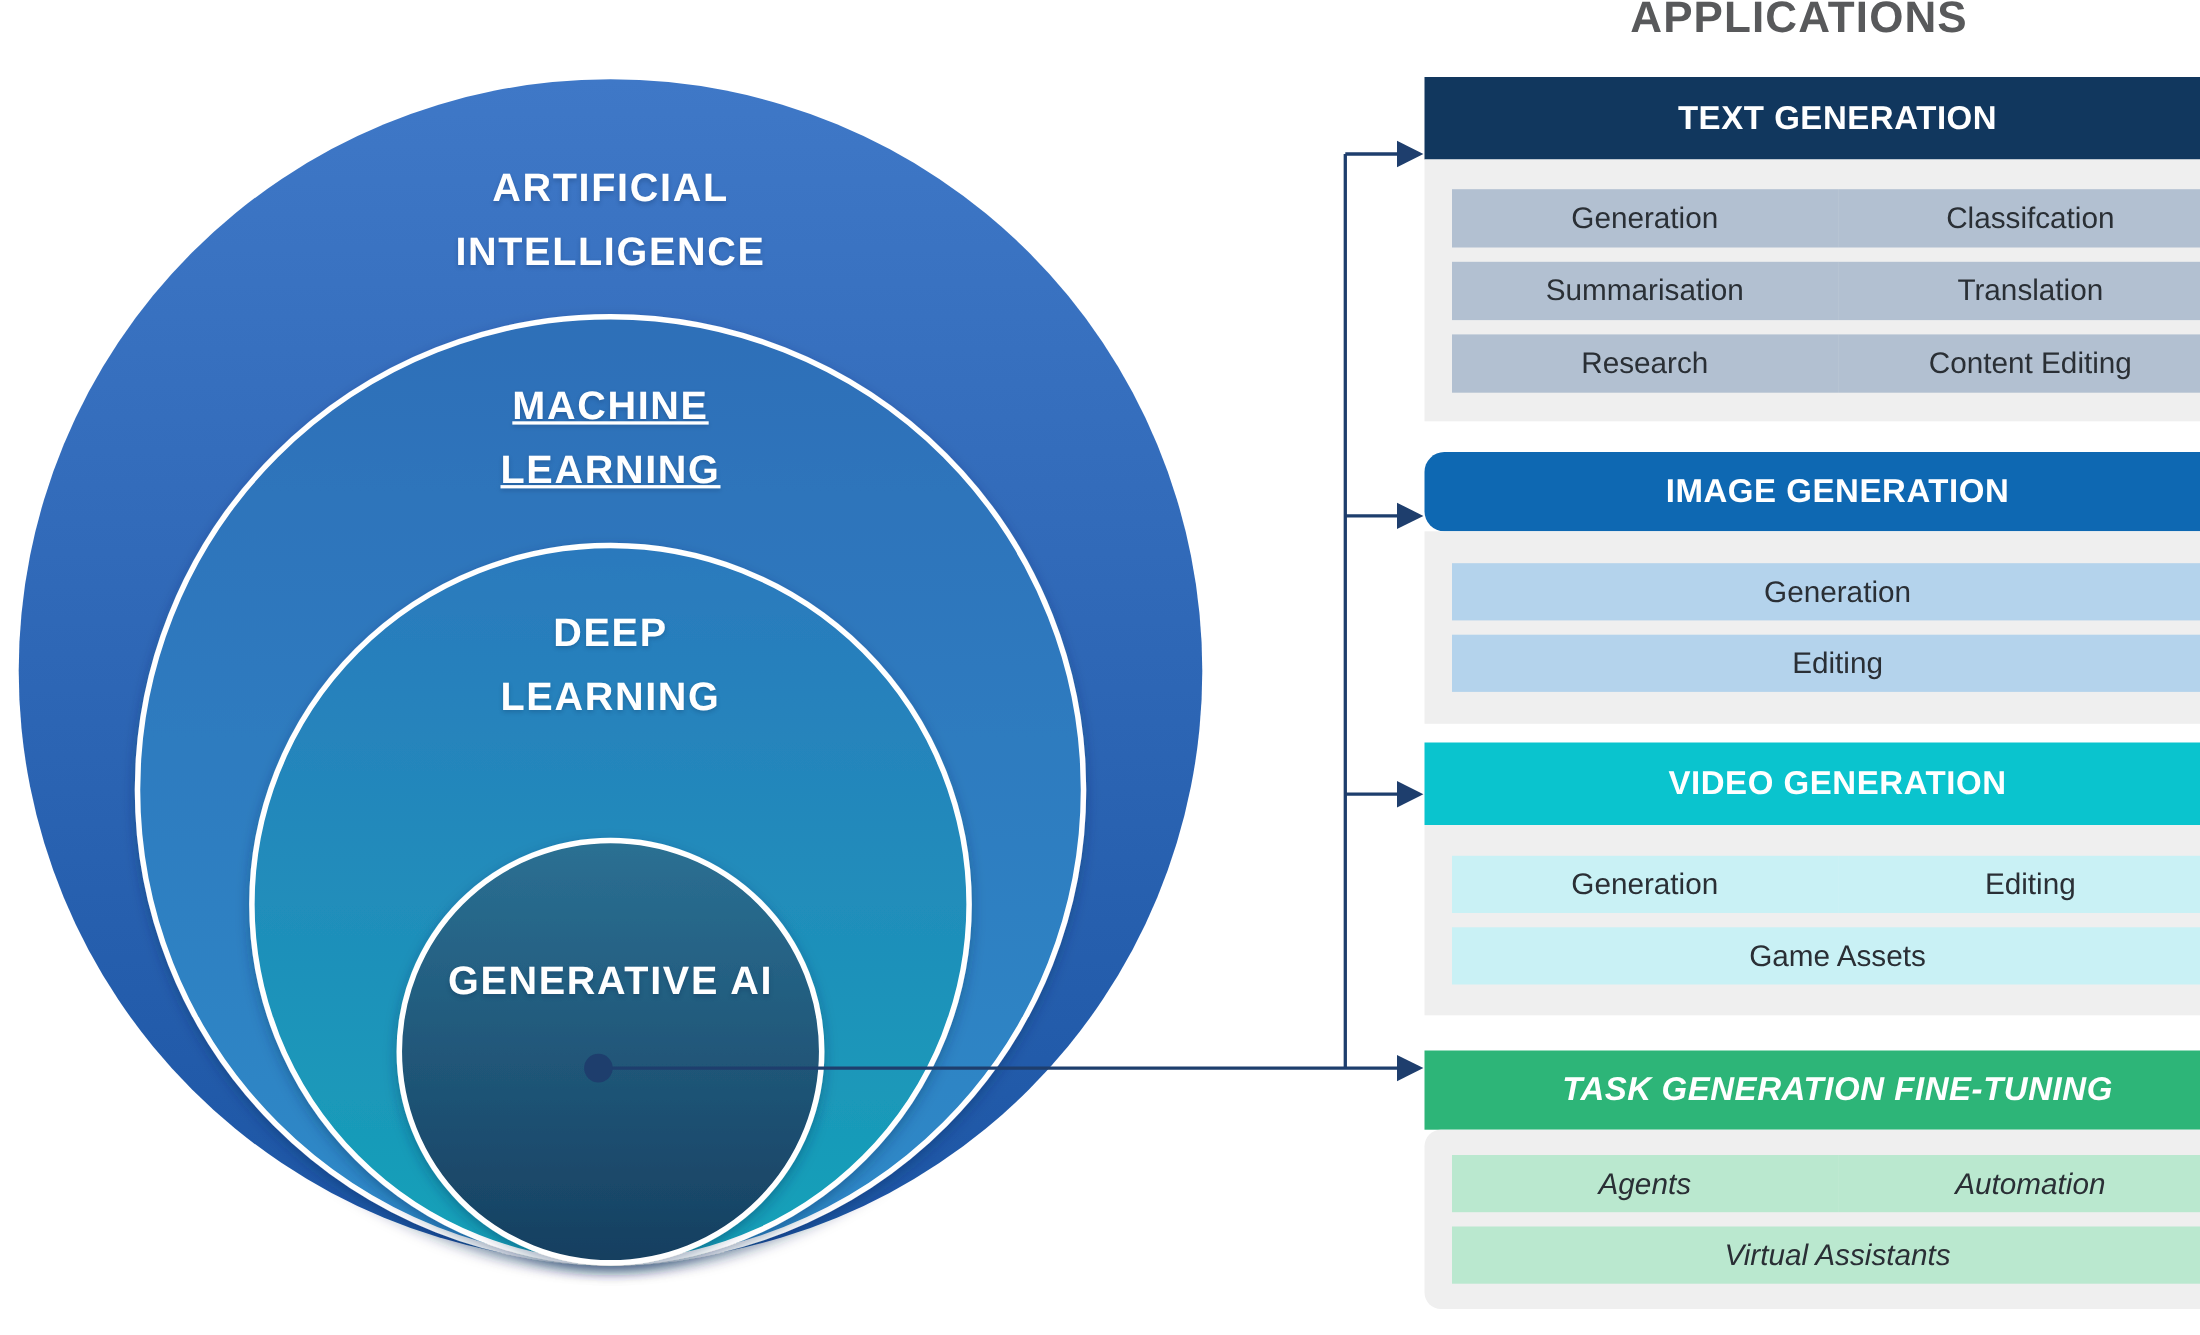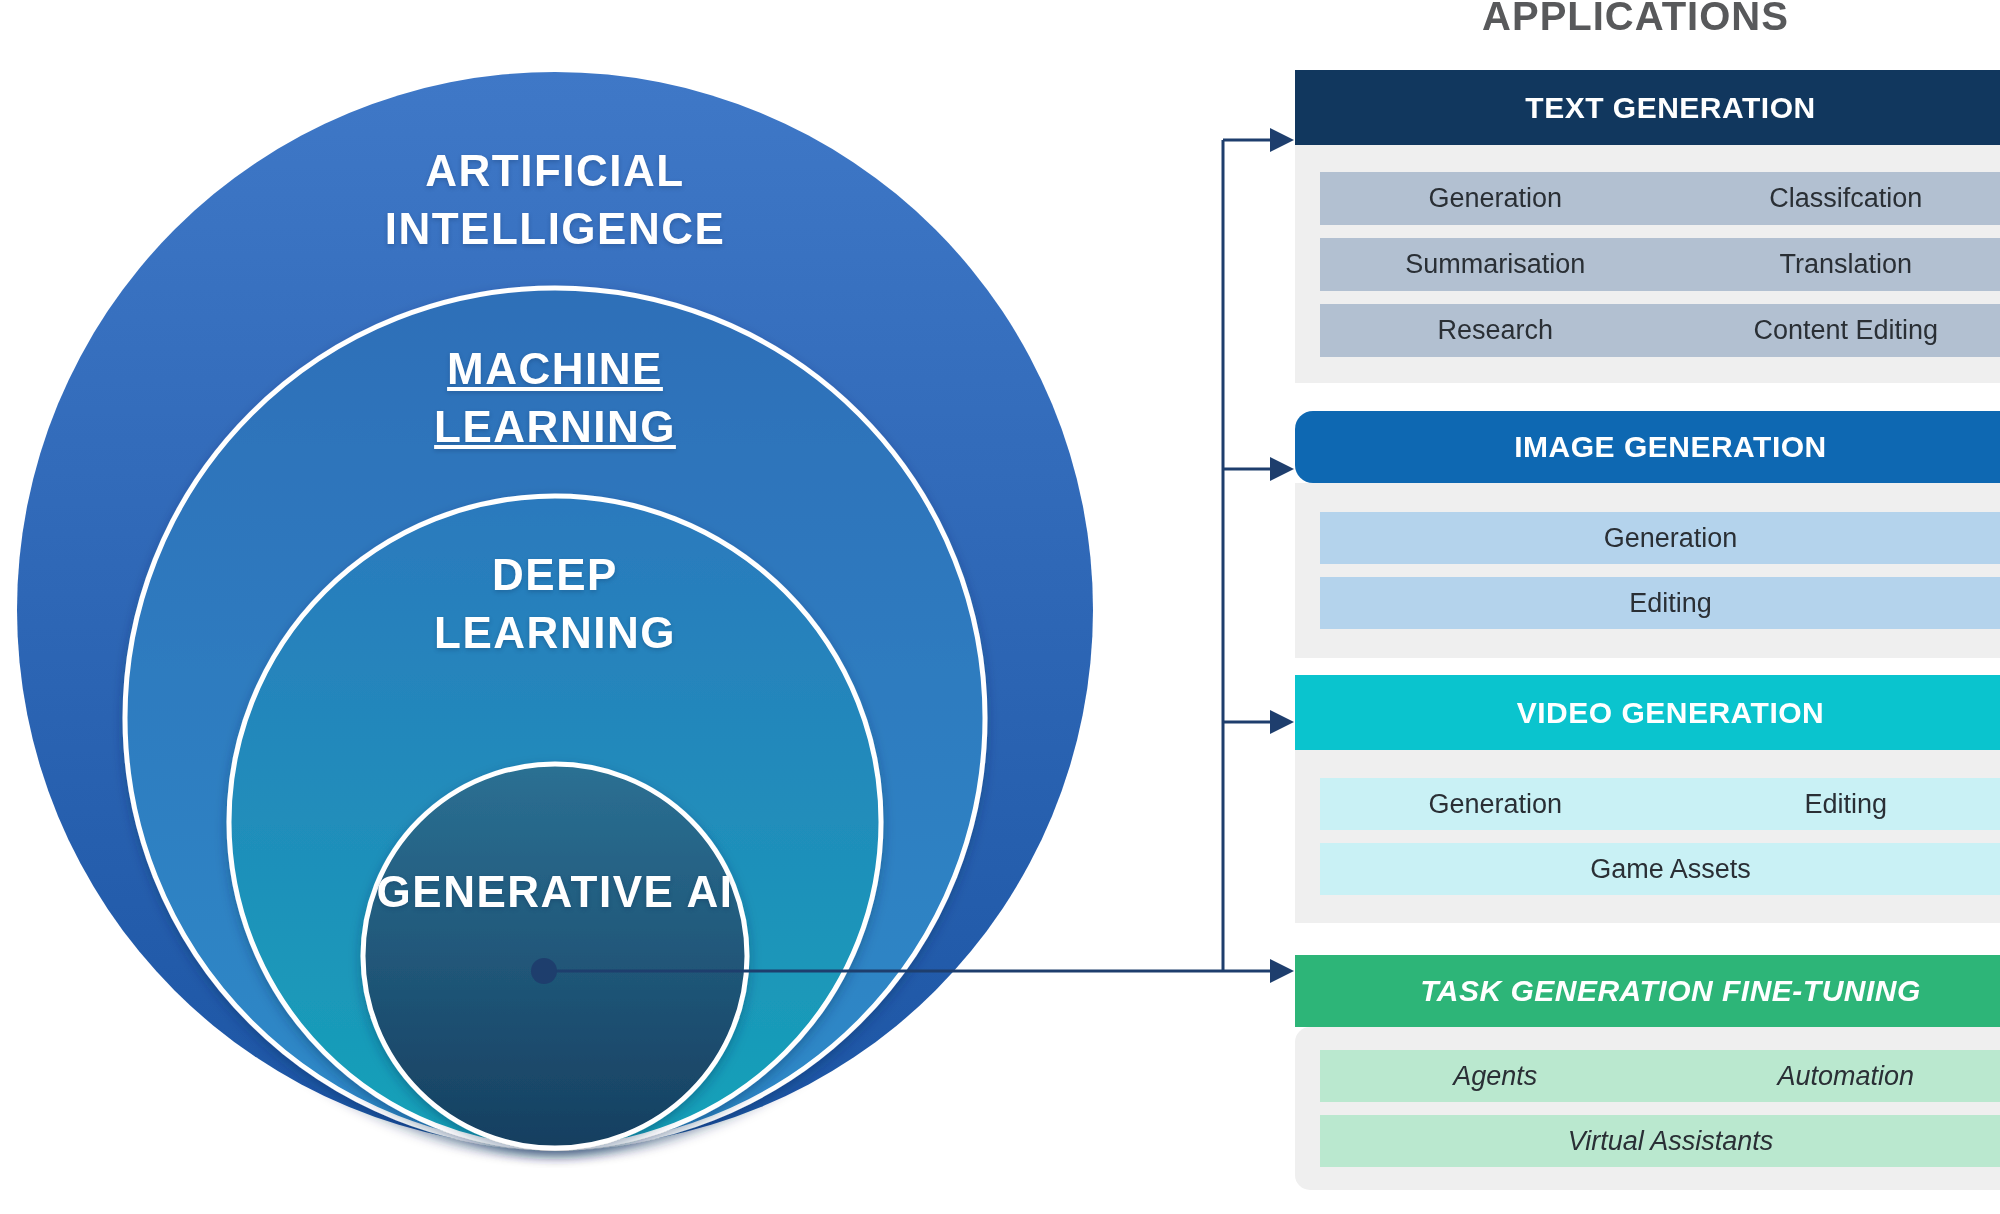--- a/index.html
+++ b/index.html
@@ -4,21 +4,21 @@
 <style>
   html,body{margin:0;padding:0;background:#ffffff;}
   .stage{
     position:relative;width:2000px;height:1214px;overflow:hidden;
     background:#ffffff;font-family:"Liberation Sans",sans-serif;
   }
   .venn-svg{position:absolute;left:0;top:0;}
   
   .ring-label{
     position:absolute;left:155px;width:800px;text-align:center;
-    color:#ffffff;font-weight:bold;font-size:44px;line-height:58px;
+    color:#ffffff;font-weight:bold;font-size:36px;line-height:58px;
     letter-spacing:1.5px;text-shadow:0 2px 4px rgba(10,40,80,.25);
     pointer-events:none;
   }
   .lbl-ai{top:142px;}
   .lbl-ml{top:340px;text-decoration:underline;}
   .lbl-dl{top:546px;}
   .lbl-gen{top:863px;}
   
   .apps-title{
     position:absolute;left:1295px;top:-6px;width:681px;text-align:center;

